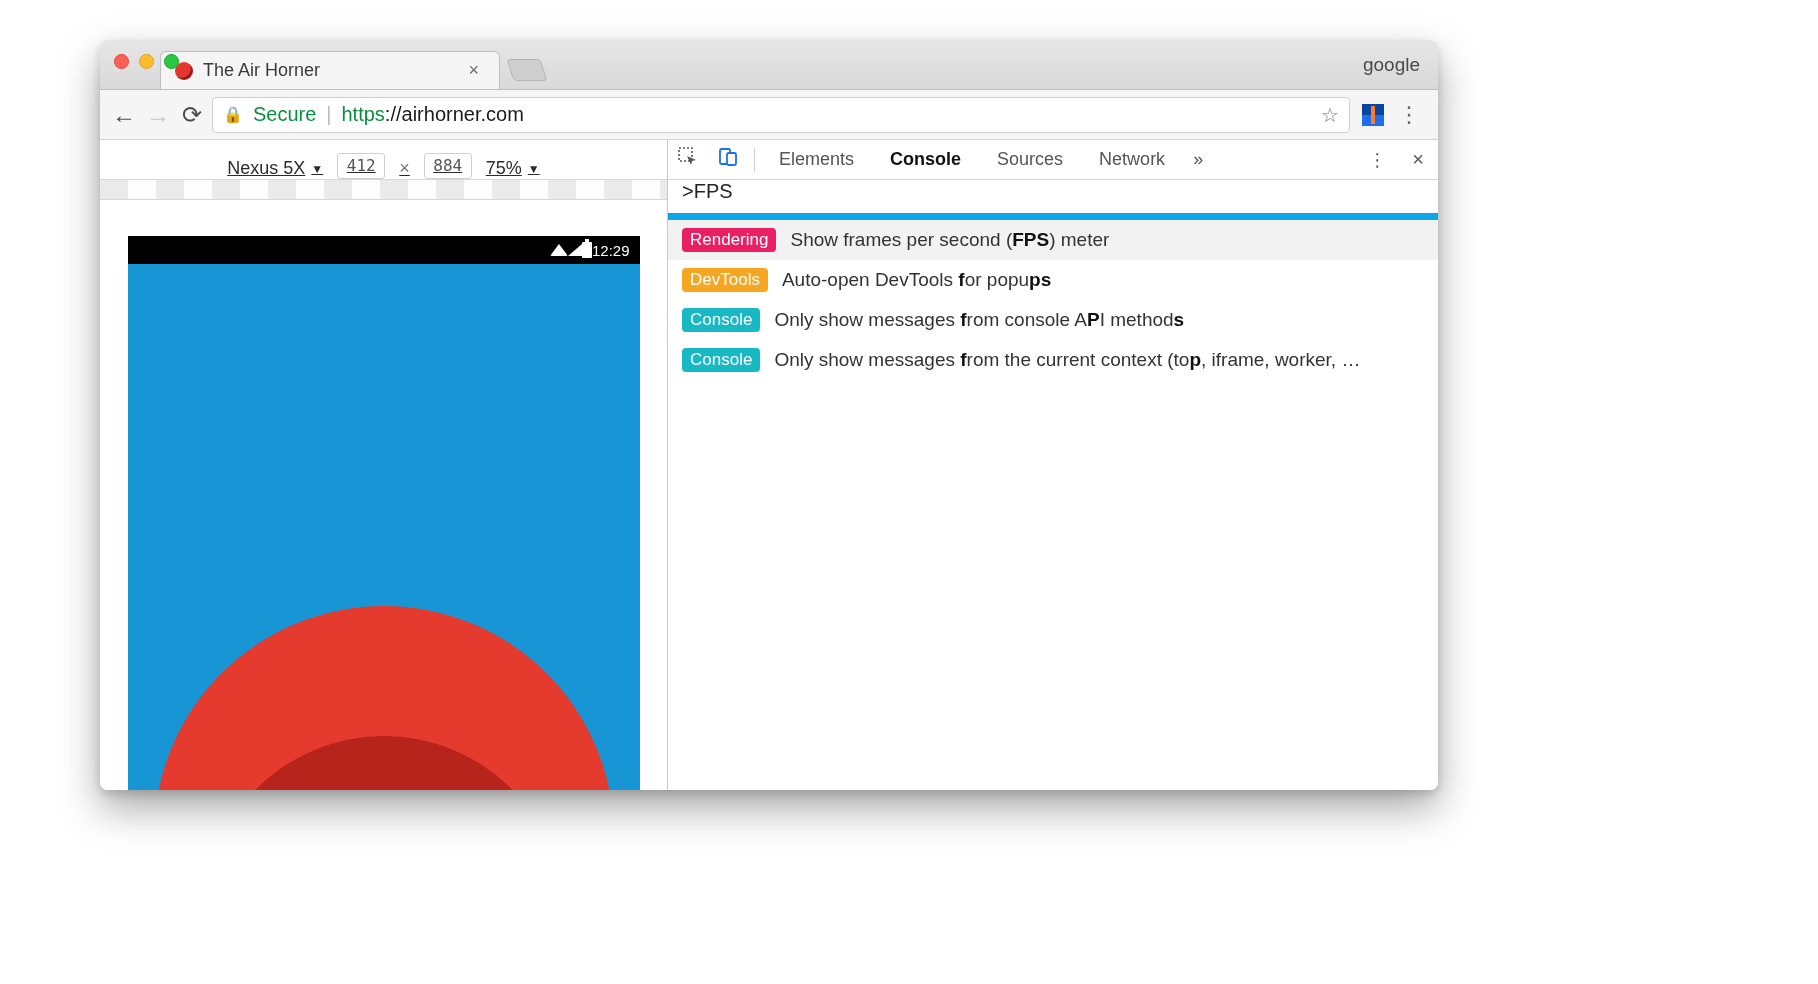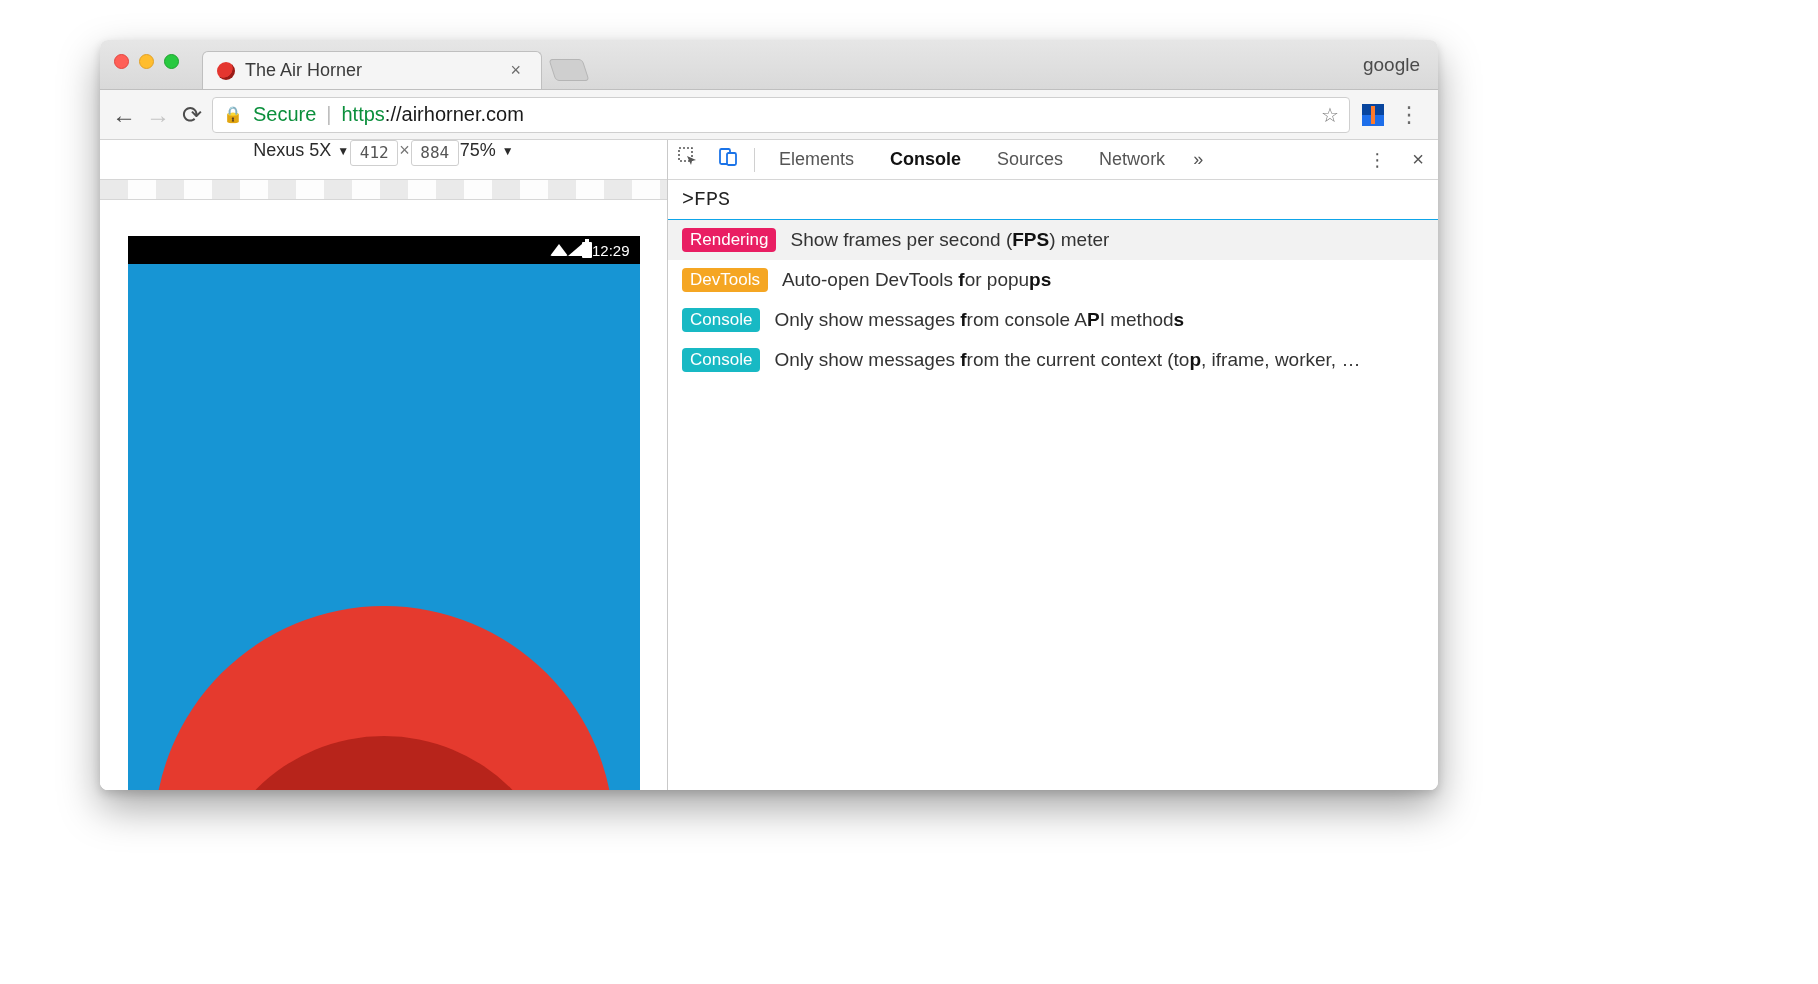--- a/index.html
+++ b/index.html
@@ -34,21 +34,21 @@
   .traffic {
     position: absolute; left: 14px; top: 14px;
     display: flex; gap: 10px;
   }
   .tl { width: 15px; height: 15px; border-radius: 50%; }
   .tl.red    { background:#ff5f57; border:1px solid #e24640;}
   .tl.yellow { background:#ffbd2e; border:1px solid #e1a128;}
   .tl.green  { background:#28c940; border:1px solid #1fa32f;}
 
   .tab {
-    margin-left: 102px;
+    margin-left: 60px;
     height: 38px;
     min-width: 340px;
     background: #f5f5f5;
     border: 1px solid #bfbfbf;
     border-bottom: none;
     border-radius: 6px 6px 0 0;
     display: flex;
     align-items: center;
     padding: 0 14px;
     gap: 10px;
@@ -107,22 +107,22 @@
   }
   .kebab { color:#6b6b6b; font-size:22px; padding:0 8px;}
 
   
   .workspace { flex:1; display:flex; min-height:0; }
   .left  { width: 568px; border-right:1px solid #c9c9c9; display:flex; flex-direction:column; background:#fff;}
   .right { flex:1; display:flex; flex-direction:column; background:#fff;}
 
   
   .devbar {
-    height:40px; display:flex; align-items:flex-start; justify-content:center;
-    gap:1px; font-size:18px; color:#2b2b2b; border-bottom:1px solid #d6d6d6;
+    height:40px; display:flex; align-items:flex-end; justify-content:center;
+    gap:14px; font-size:18px; color:#2b2b2b; border-bottom:1px solid #d6d6d6;text-decoration:underline;
   }
   .devbar .sel { display:flex; align-items:center; gap:6px;}
   .devbar .tri { font-size:12px;}
   .dim {
     width:48px; height:26px; border:1px solid #cfcfcf; border-radius:3px;
     text-align:center; font-size:16px; color:#555; line-height:24px;
     font-family: Menlo, monospace;
   }
   .times { color:#777; }
 
@@ -178,23 +178,23 @@
   .dt-btn.active { color:#1a73e8; }
   .dt-tab { padding:0 18px; height:100%; display:flex; align-items:center; }
   .dt-tab.active { color:#111; font-weight:600; }
   .dt-spacer { flex:1; }
   .dt-over { padding:0 10px;}
   .dt-more { padding:0 12px; }
   .dt-close{ padding:0 14px; font-size:20px;}
   .vdiv { width:1px; height:24px; background:#d0d0d0; margin:0 6px;}
 
   .cmd-input {
-    height:40px; border-bottom:1px solid #0ea5e9;
-    display:flex; align-items:center; padding:0 14px;
-    font-size:20px; color:#222; font-family:Liberation Mono, monospace;
+    height:40px; border-bottom:7px solid #0ea5e9;
+    display:flex; padding:0 14px;
+    font-size:20px; color:#222; font-family:Liberation Sans, sans-serif;
   }
 
   .cmd-list { }
   .cmd-row {
     display:flex; align-items:center; gap:14px;
     padding:8px 14px; font-size:19px; color:#333;
     white-space:nowrap; overflow:hidden; text-overflow:ellipsis;
   }
   .cmd-row.hl { background:#f2f2f2; }
   .badge {

